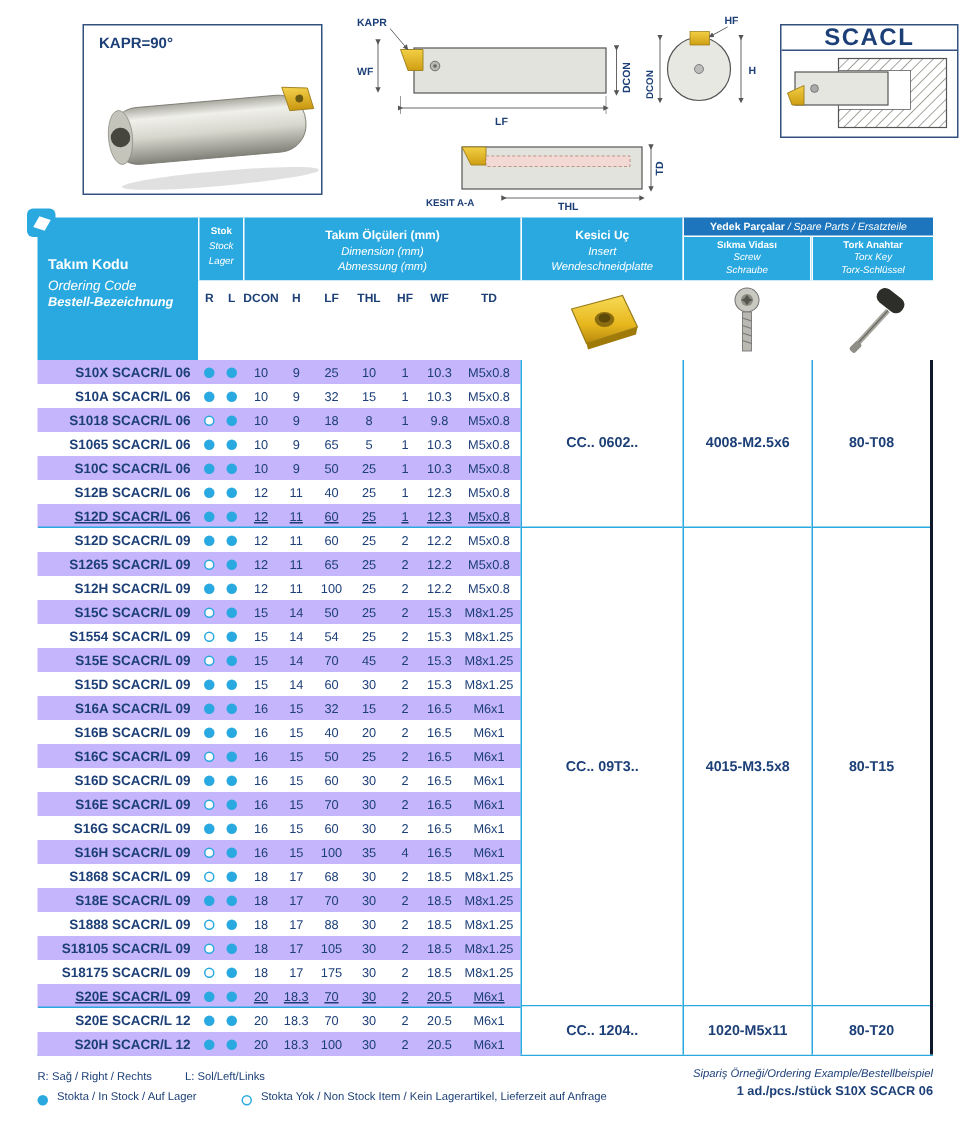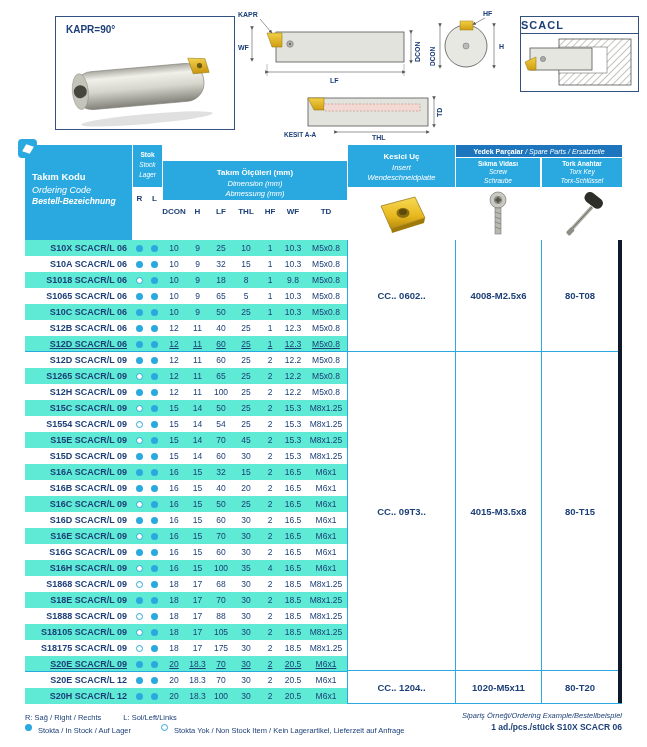--- a/index.html
+++ b/index.html
@@ -1,42 +1,42 @@
 <!DOCTYPE html>
 <html><head>
 <meta charset="utf-8">
 <style>
   * { margin:0; padding:0; box-sizing:border-box; }
   html,body { width:647px; height:747px; background:#fff; font-family:"Liberation Sans", sans-serif; }
   .page { position:relative; width:647px; height:747px; background:#fff; overflow:hidden; color:#1c3f77; }
 
   
-  .photo-box { position:absolute; left:55px; top:16px; width:180px; height:114px; border:1px solid #33517e; }
+  .photo-box { position:absolute; left:55px; top:16px; width:160px; height:114px; border:1px solid #33517e; }
   .kapr-title { position:absolute; left:10px; top:7px; font-size:10px; font-weight:bold; color:#1c3f77; }
   .photo-box svg { position:absolute; left:0; top:18px; }
 
   .mid-draw { position:absolute; left:236px; top:6px; }
   .mid-draw text { font-family:"Liberation Sans", sans-serif; }
 
   .scacl-box { position:absolute; left:520px; top:16px; width:119px; height:76px; border:1px solid #33517e; background:#fff; }
-  .scacl-title { height:17px; line-height:17px; text-align:left; font-size:11px; font-weight:bold; letter-spacing:1px; color:#1c3f77; border-bottom:1px solid #33517e; }
+  .scacl-title { height:17px; line-height:17px; text-align:center; font-size:16px; font-weight:bold; letter-spacing:1px; color:#1c3f77; border-bottom:1px solid #33517e; }
 
   .corner-icon { position:absolute; left:18px; top:139px; width:19px; height:19px; background:#2aa9e0; border-radius:4px; z-index:5; display:flex; align-items:center; justify-content:center; }
   .corner-icon .glyph { width:8px; height:8px; background:#fff; transform:rotate(18deg) skewX(-12deg); }
 
   
   .catalog-table { position:absolute; left:25px; top:145px; width:597px; }
   .thead { display:flex; width:597px; height:95px; background:#fff; }
   .h-cyan { background:#2aa9e0; color:#fff; text-align:center; border-left:1px solid #fff; }
   .code-h { width:107px; height:95px; padding:26px 4px 0 7px; text-align:left; border-left:none; }
   .code-h .hl1 { font-size:9.5px; font-weight:bold; line-height:1.35; }
   .code-h .hl2 { font-size:9px; font-style:italic; line-height:1.35; }
   .code-h .hl3 { font-size:8.5px; font-weight:bold; font-style:italic; line-height:1.35; }
   .hcol { display:flex; flex-direction:column; }
-  .stock-col { width:30px; } .dims-col { width:185px;margin-top:16px; } .insert-col { width:108px; } .spare-col { width:167px; }
+  .stock-col { width:30px; } .dims-col { width:185px; } .insert-col { width:108px; } .spare-col { width:167px; }
   .stock-h { width:30px; height:42px; padding-top:5px; font-size:6.5px; line-height:1.5; }
   .dims-h, .insert-h { height:42px; padding-top:6px; }
   .dims-h { width:185px; } .insert-h { width:108px; }
   .hl1b { font-size:8px; font-weight:bold; line-height:1.45; }
   .hl2i { font-size:7.5px; font-style:italic; line-height:1.45; }
   .band { width:167px; height:13px; line-height:13px; background:#1d76bd; color:#fff; font-size:7px; text-align:center; border-left:1px solid #fff; border-bottom:1px solid #fff; }
   .band .b1 { font-weight:bold; } .band .bi { font-style:italic; }
   .spare-row { display:flex; }
   .screw-h { width:86px; height:29px; padding-top:2px; font-size:6.5px; line-height:1.3; border-right:1px solid #fff; }
   .torx-h { width:81px; height:29px; padding-top:2px; font-size:6.5px; line-height:1.3; }
@@ -45,40 +45,40 @@
   .stock-sub span, .dims-sub span { display:inline-block; text-align:center; padding-top:7px; font-size:8px; font-weight:bold; color:#1c3f77; }
   .w-r,.w-l { width:15px; }
   .s-dcon{width:24px}.s-h{width:23px}.s-lf{width:24px}.s-thl{width:26px}.s-hf{width:22px}.s-wf{width:24px}.s-td{width:42px}
   .img-cell { display:flex; align-items:center; justify-content:center; height:53px; background:#fff; }
   .spare-imgs { display:flex; height:53px; }
   .spare-imgs .img-cell:first-child { width:86px; } .spare-imgs .img-cell:last-child { width:81px; }
 
   .tbody { display:flex; width:597px; height:464px; border-bottom:1px solid #2aa9e0; }
   .rows { width:322px; }
   .trow { display:flex; height:16px; }
-  .trow.alt { background:#5eead4; }
+  .trow.alt { background:#c4b5fd; }
   .trow.gend { box-shadow: inset 0 -1px 0 #2aa9e0; text-decoration: underline; }
   .c { font-size:8.5px; line-height:16px; text-align:center; color:#1c3f77; }
   .c-code { width:107px; text-align:right; padding-right:5px; font-weight:bold; font-size:9px; }
   .c-dot { width:15px; display:flex; align-items:center; justify-content:center; }
   .dot { width:7px; height:7px; border-radius:50%; }
   .dot.filled { background:#2aa9e0; }
   .dot.open { background:#fff; border:1.5px solid #2aa9e0; }
   .c-dcon{width:24px}.c-h{width:23px}.c-lf{width:24px}.c-thl{width:26px}.c-hf{width:22px}.c-wf{width:24px}.c-td{width:42px}
   .gcol { display:flex; flex-direction:column; }
   .g-insert { width:108px; border-left:1px solid #2aa9e0; }
   .g-screw { width:86px; border-left:1px solid #2aa9e0; }
-  .g-torx { width:81px; border-left:1px solid #2aa9e0; border-right:4px solid #0f172a; }
+  .g-torx { width:81px; border-left:1px solid #2aa9e0; border-right:2px solid #0f172a; }
   .gcell { display:flex; align-items:center; justify-content:center; font-weight:bold; font-size:9.5px; color:#1c3f77; background:#fff; }
   .gcell:not(:last-child) { box-shadow: inset 0 -1px 0 #2aa9e0; }
 
   
   .foot { position:absolute; left:25px; top:711px; width:597px; display:flex; justify-content:space-between; align-items:flex-start; }
   .foot-left { font-size:7.5px; color:#1c3f77; line-height:1.75; }
-  .legend-line { display:flex; align-items:flex-start; gap:4px; }
+  .legend-line { display:flex; align-items:flex-end; gap:4px; }
   .ldot { display:inline-block; width:7px; height:7px; border-radius:50%; margin-right:2px; }
   .ldot.filled { background:#2aa9e0; }
   .ldot.open { background:#fff; border:1.5px solid #2aa9e0; }
   .foot-right { text-align:right; color:#1c3f77; }
   .foot-right .ex-label { font-size:7.5px; font-style:italic; }
   .foot-right .ex-value { font-size:8.5px; font-weight:bold; margin-top:2px; }
   .sp { display:inline-block; width:22px; }
 </style>
 </head>
 <body>

